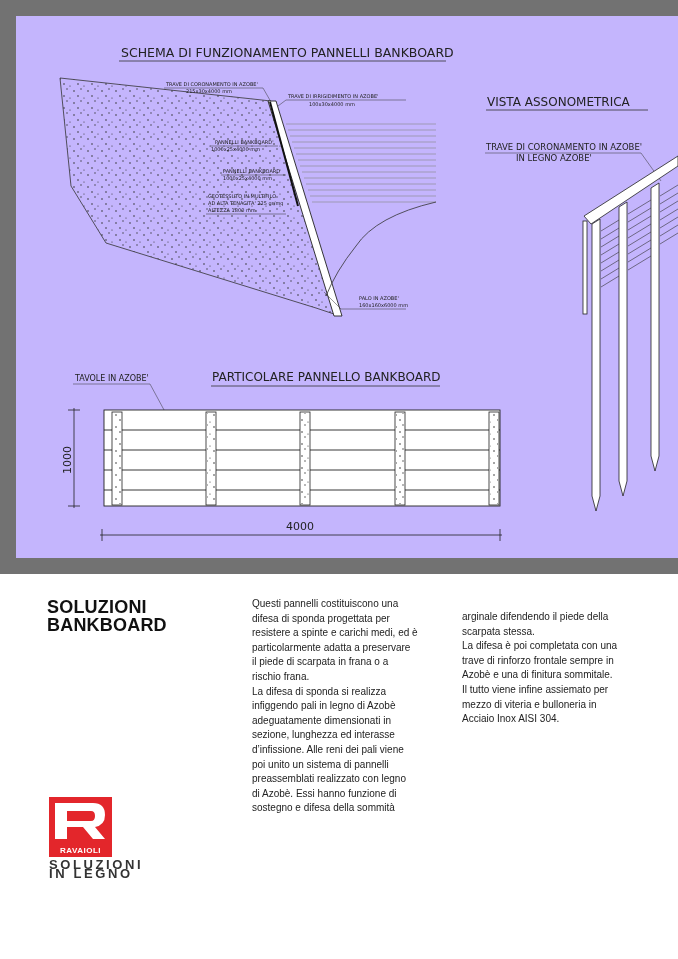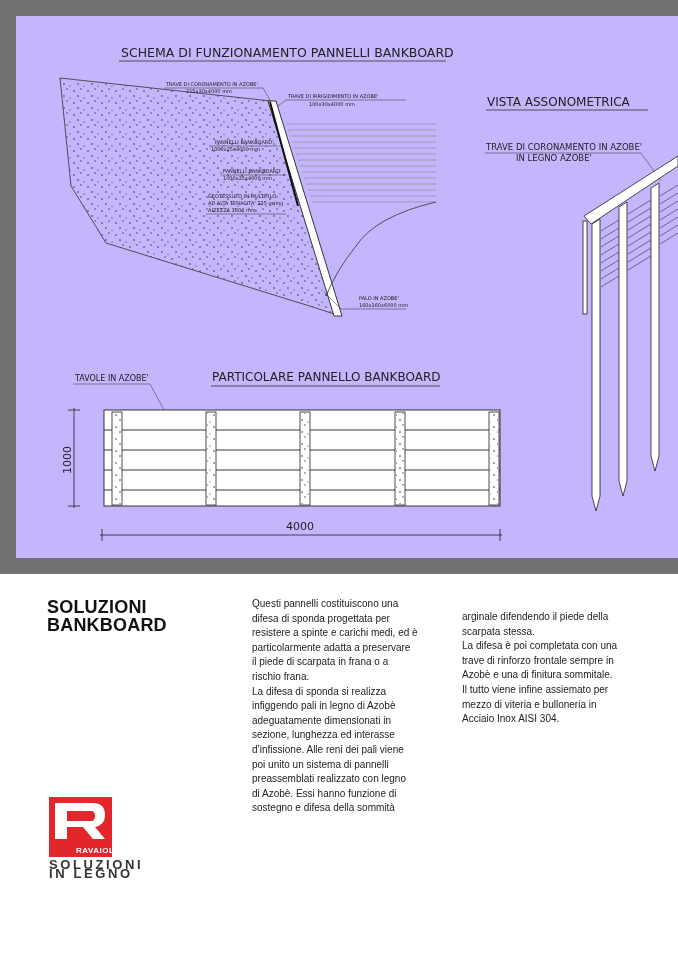--- a/index.html
+++ b/index.html
@@ -8,21 +8,21 @@
   .frame-left { position:absolute; left:0; top:0; width:16px; height:574px; background:#727272; }
   .frame-bottom { position:absolute; left:0; top:558px; width:678px; height:16px; background:#727272; }
   .drawing { position:absolute; left:16px; top:16px; width:662px; height:542px; background:#c4b5fd; overflow:hidden; }
   .drawing svg { position:absolute; left:0; top:0; }
   .cad { font-family:"DejaVu Sans", sans-serif; fill:#222; }
   .title { position:absolute; left:47px; top:598px; font-family:"Liberation Sans", sans-serif; font-weight:bold; font-size:18px; line-height:18px; color:#111; letter-spacing:0.2px; width:160px; }
   .col { position:absolute; font-family:"Liberation Sans", sans-serif; font-size:10px; line-height:14.6px; color:#222; white-space:pre-line; }
   .col1 { left:252px; top:597px; width:205px; }
   .col2 { left:462px; top:597px; width:210px;margin-top:13px; }
   .logo { position:absolute; left:49px; top:797px; width:63px; height:60px; background:#e3262b; }
-  .logo-name { position:absolute; left:0; bottom:2px; width:100%; text-align:center; color:#fff; font-size:8px; font-weight:bold; letter-spacing:0.5px; font-family:"Liberation Sans", sans-serif;padding-left:16px; }
+  .logo-name { position:absolute; left:0; bottom:2px; width:100%; text-align:center; color:#fff; font-size:8px; font-weight:bold; letter-spacing:0.5px; font-family:"Liberation Sans", sans-serif; }
   .tagline { position:absolute; left:49px; top:861px; font-family:"Liberation Sans", sans-serif; font-size:13px; line-height:8.5px; letter-spacing:2.6px; color:#333; font-weight:bold; white-space:pre-line; }
 </style>
 </head>
 <body>
 
 <div class="frame-top"></div>
 <div class="frame-left"></div>
 <div class="frame-bottom"></div>
 
 <div class="drawing">

